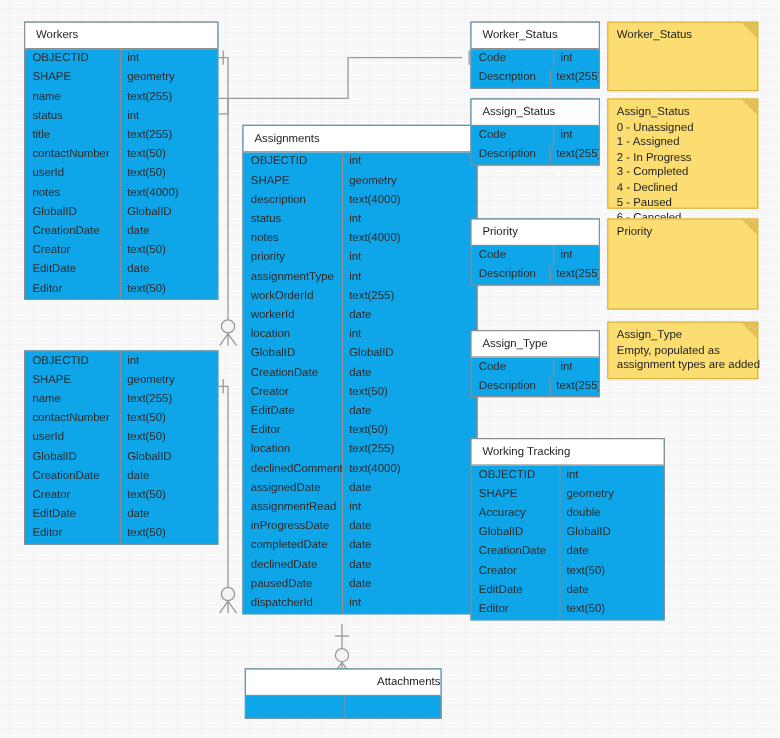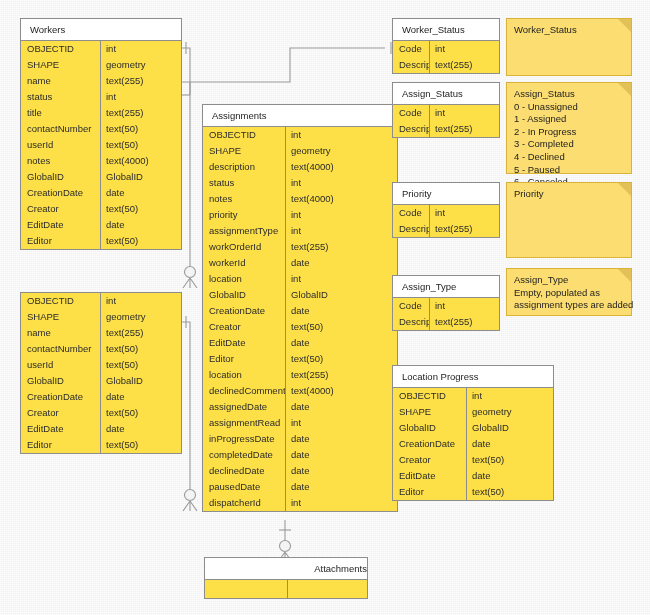--- a/index.html
+++ b/index.html
@@ -8,21 +8,21 @@
     font-family:"Liberation Sans", sans-serif;
     background-color:#f2f2f2;
     background-image:
       repeating-linear-gradient(0deg, rgba(255,255,255,.55) 0 1px, rgba(0,0,0,0) 1px 2px),
       repeating-linear-gradient(90deg, rgba(255,255,255,.45) 0 1px, rgba(0,0,0,0) 1px 2px);
   }
 
   
   .table{
     position:absolute;
-    background:#fde047;
+    background:#0ea5e9;
     border:1px solid #8d8d8d;
     box-sizing:border-box;
     font-size:9.5px;
     color:#2b2b2b;
     z-index:5;
   }
   .table .thead{
     height:21px;
     line-height:21px;
     padding-left:9px;
@@ -51,21 +51,21 @@
     box-sizing:border-box;
     white-space:nowrap;
     overflow:hidden;
   }
   .table.empty-body .row{height:18px;line-height:18px;}
 
   
   .t-workers .fname,.t-dispatchers .fname{width:80px;}
   .t-assignments .fname{width:83px;}
   .t-loc .fname{width:74px;}
-  .t-lookup .fname{width:37px;}
+  .t-lookup .fname{width:69px;}
 
   
   .note{
     position:absolute;
     background:#fbdd72;
     border:1px solid #d9b43a;
     box-sizing:border-box;
     font-size:9.5px;
     line-height:12.6px;
     color:#1d1d1d;
@@ -324,29 +324,33 @@
         <div class="ftype">date</div>
       </div>
       <div class="row">
         <div class="fname">dispatcherId</div>
         <div class="ftype">int</div>
       </div>
     </div>
 </div>
 
 <div class="table t-loc" style="left:392px;top:365px;width:162px;">
-  <div class="thead">Location Progress</div>
+  <div class="thead">Working Tracking</div>
   <div class="tbody">
       <div class="row">
         <div class="fname">OBJECTID</div>
         <div class="ftype">int</div>
       </div>
       <div class="row">
         <div class="fname">SHAPE</div>
         <div class="ftype">geometry</div>
+      </div>
+      <div class="row">
+        <div class="fname">Accuracy</div>
+        <div class="ftype">double</div>
       </div>
       <div class="row">
         <div class="fname">GlobalID</div>
         <div class="ftype">GlobalID</div>
       </div>
       <div class="row">
         <div class="fname">CreationDate</div>
         <div class="ftype">date</div>
       </div>
       <div class="row">

